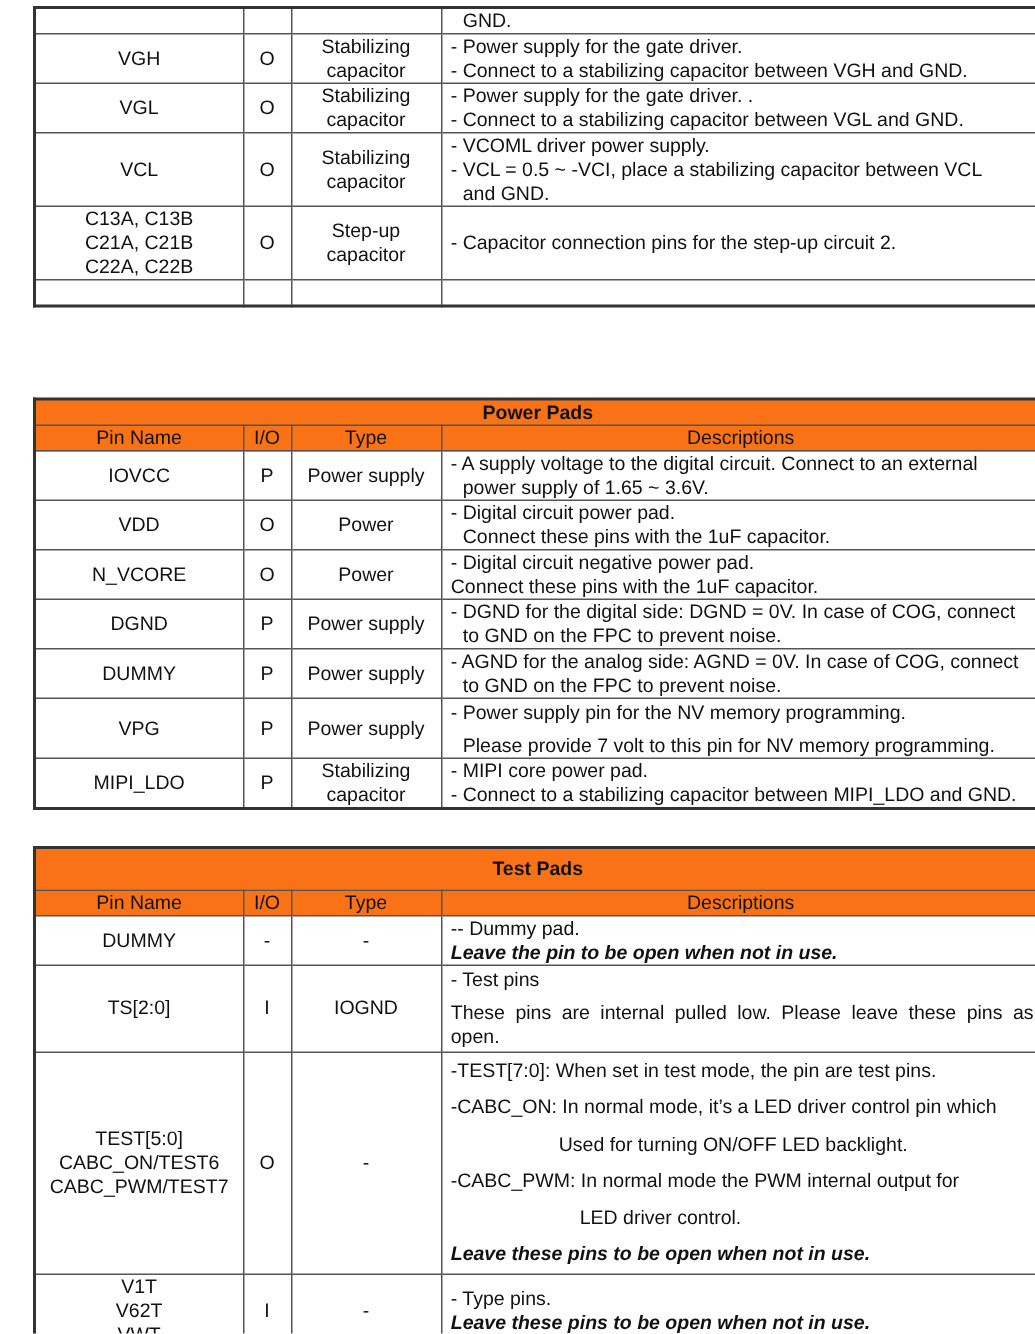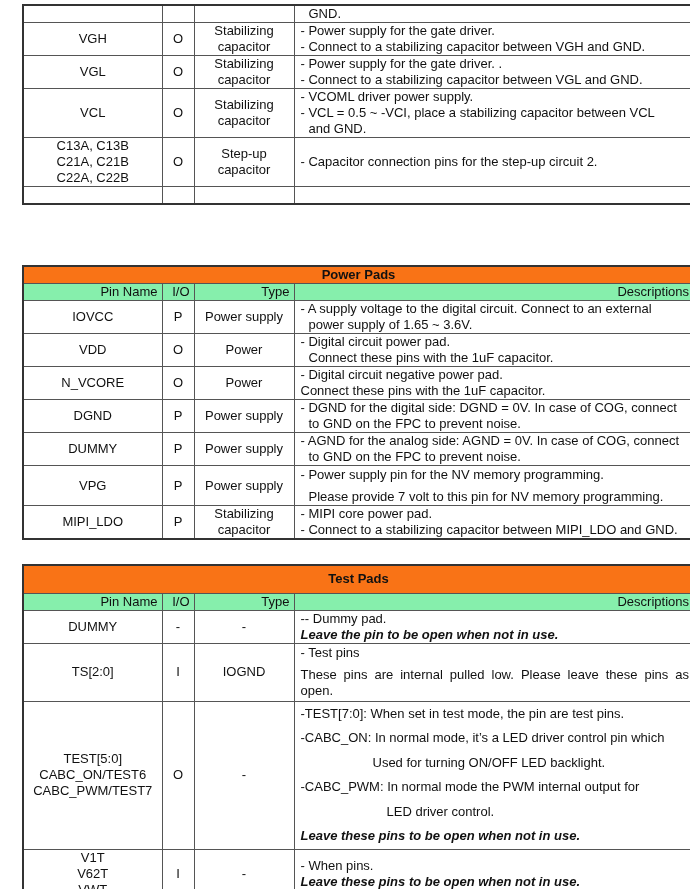--- a/index.html
+++ b/index.html
@@ -6,21 +6,21 @@
   body { width: 690px; height: 889px; position: relative; overflow: hidden;
          font-family: "Liberation Sans", sans-serif; color: #111; font-size: 13px; }
   table { position: absolute; left: 8px; width: 673px; border-collapse: collapse; table-layout: fixed;
           border: 2px solid #333; margin-left: 14px; }
   td, th { border: 1px solid #555; padding: 0 4px; vertical-align: middle; font-weight: normal;
            line-height: 16px; font-size: 13px; }
   col.c1 { width: 139px; } col.c2 { width: 32px; } col.c3 { width: 100px; } col.c4 { width: auto; }
   .ctr { text-align: center; }
   .desc { text-align: left; padding-left: 6px; }
   .title-row td { background: #f97316; font-weight: bold; text-align: center; border-bottom: 1px solid #555; }
-  .hdr-row td { background: #86efac; text-align: right; }
+  .hdr-row td { background: #f97316; text-align: center; }
   .line { display: block; }
   .indent { padding-left: 8px; }
   .bi { font-weight: bold; font-style: italic; }
   .just { text-align: justify; }
   .sp { margin-top: 6px; }
   #t1 { top: 4px; }
   #t2 { top: 265px; }
   #t3 { top: 564px; }
 </style>
 </head>
@@ -226,18 +226,18 @@
   </tr>
   <tr style="height:49px">
     <td class="ctr">
       <span class="line">V1T</span>
       <span class="line">V62T</span>
       <span class="line">VWT</span>
     </td>
     <td class="ctr">I</td>
     <td class="ctr">-</td>
     <td class="desc">
-      <span class="line">- When pins.</span>
+      <span class="line">- Type pins.</span>
       <span class="line bi">Leave these pins to be open when not in use.</span>
     </td>
   </tr>
 </tbody>
   </table>
 
 </body></html>

